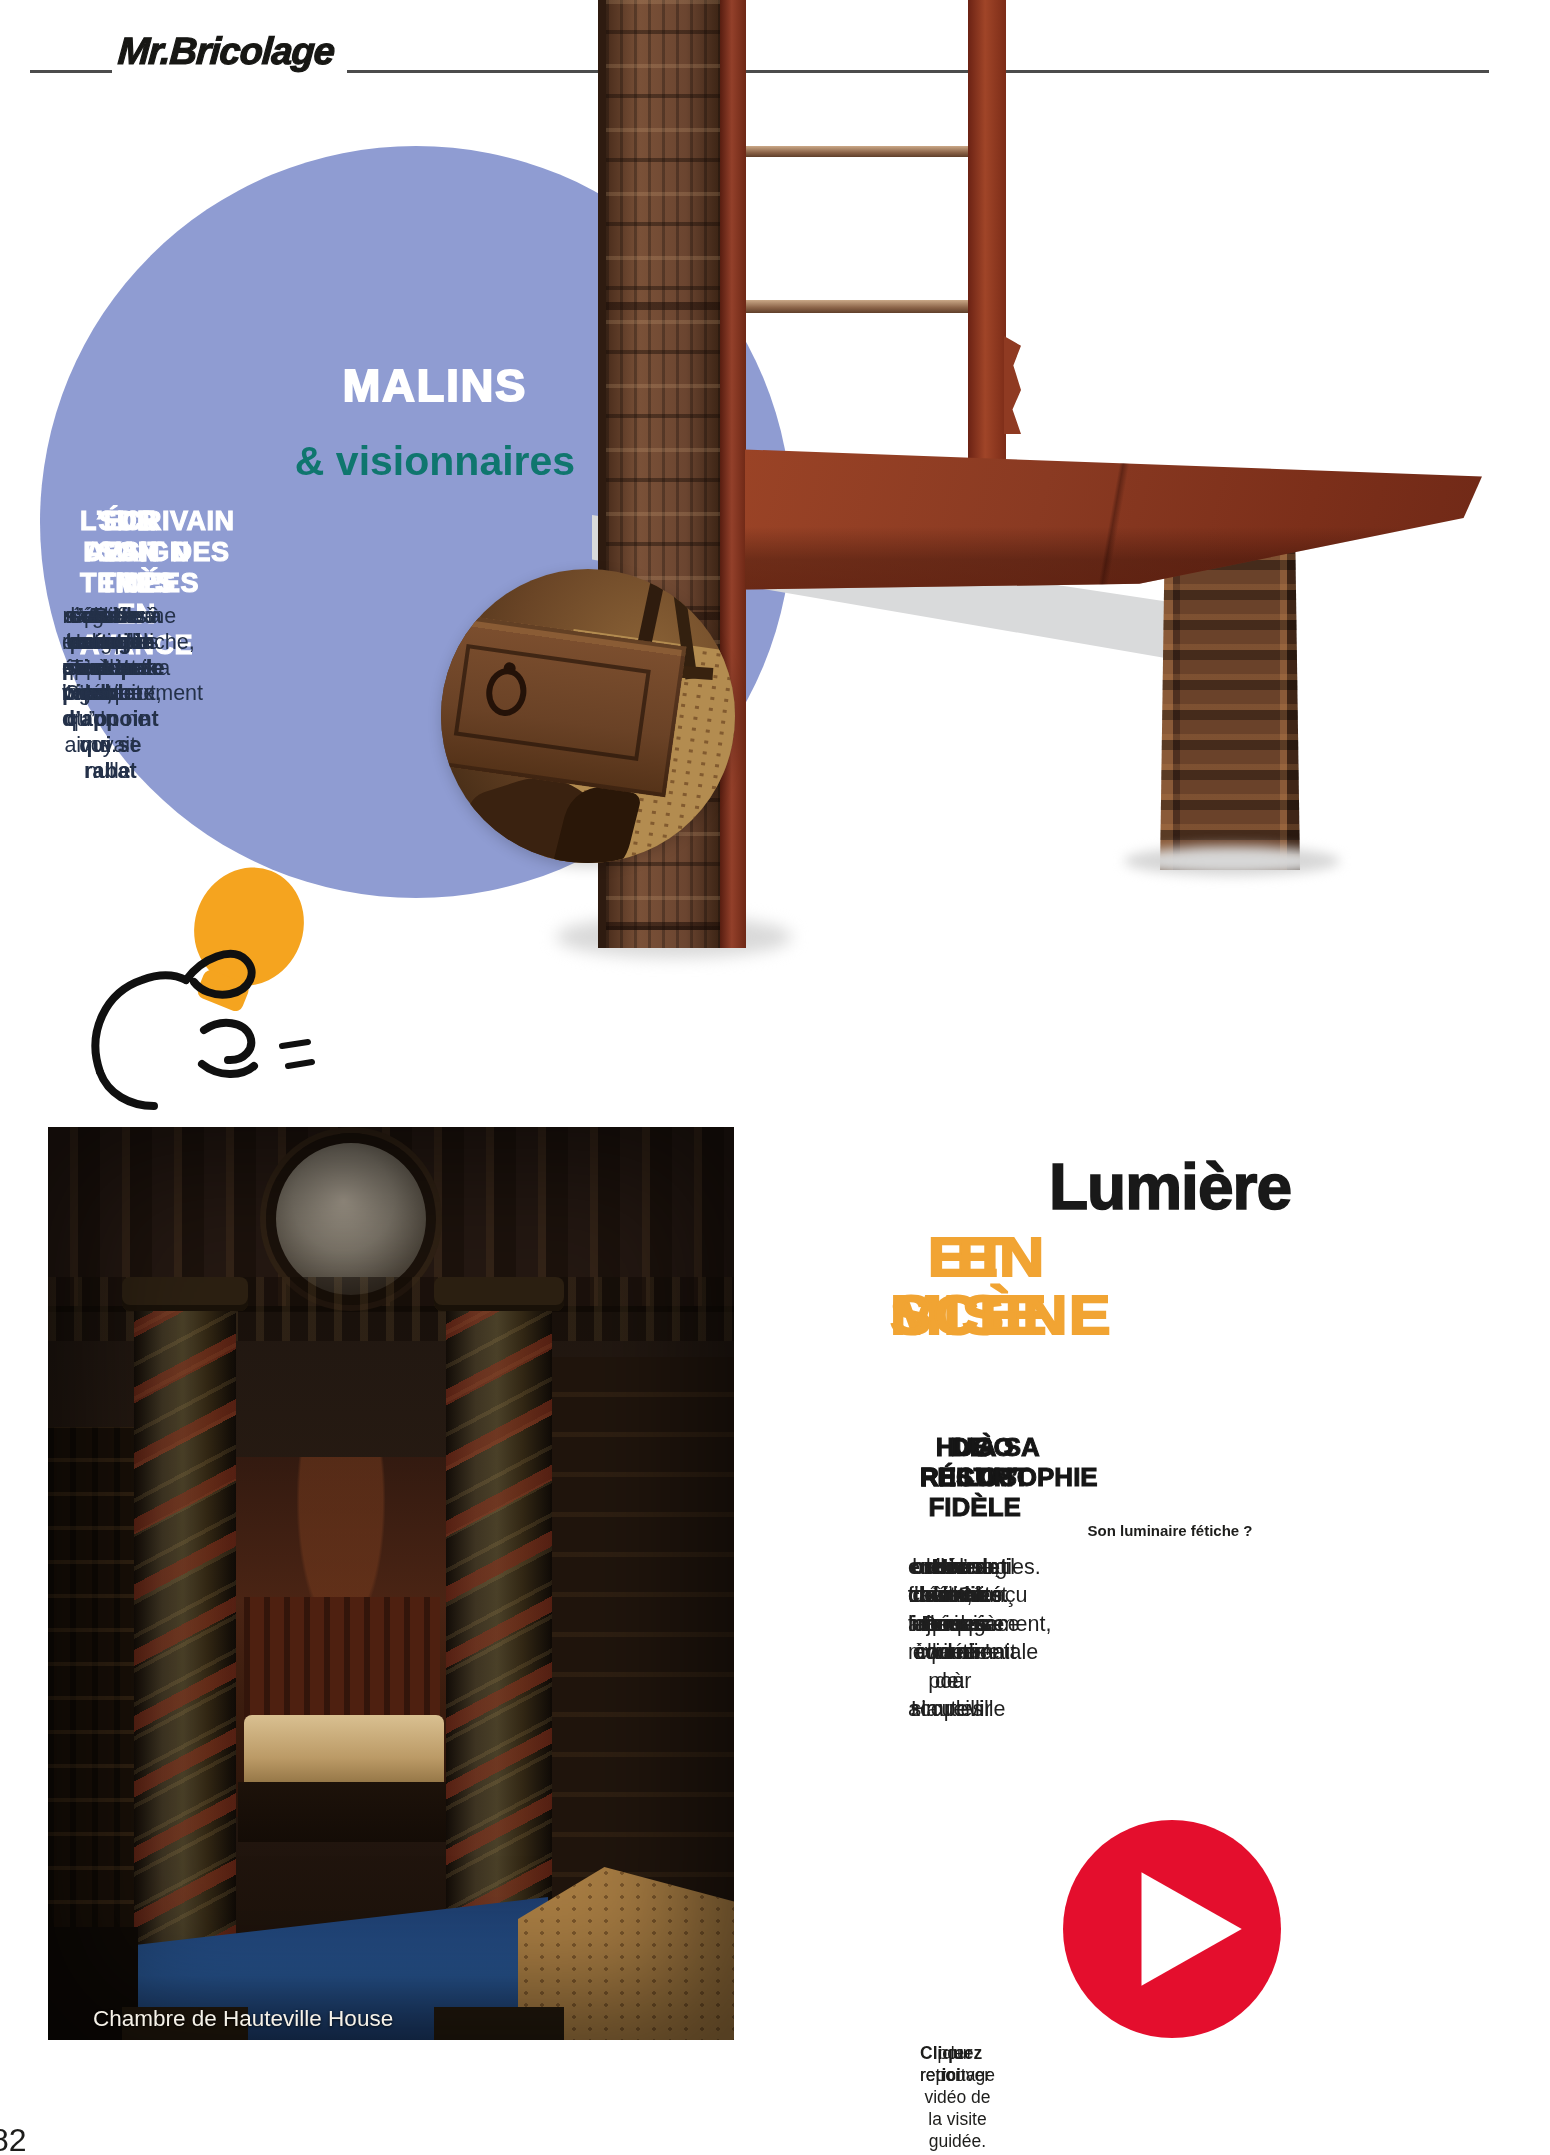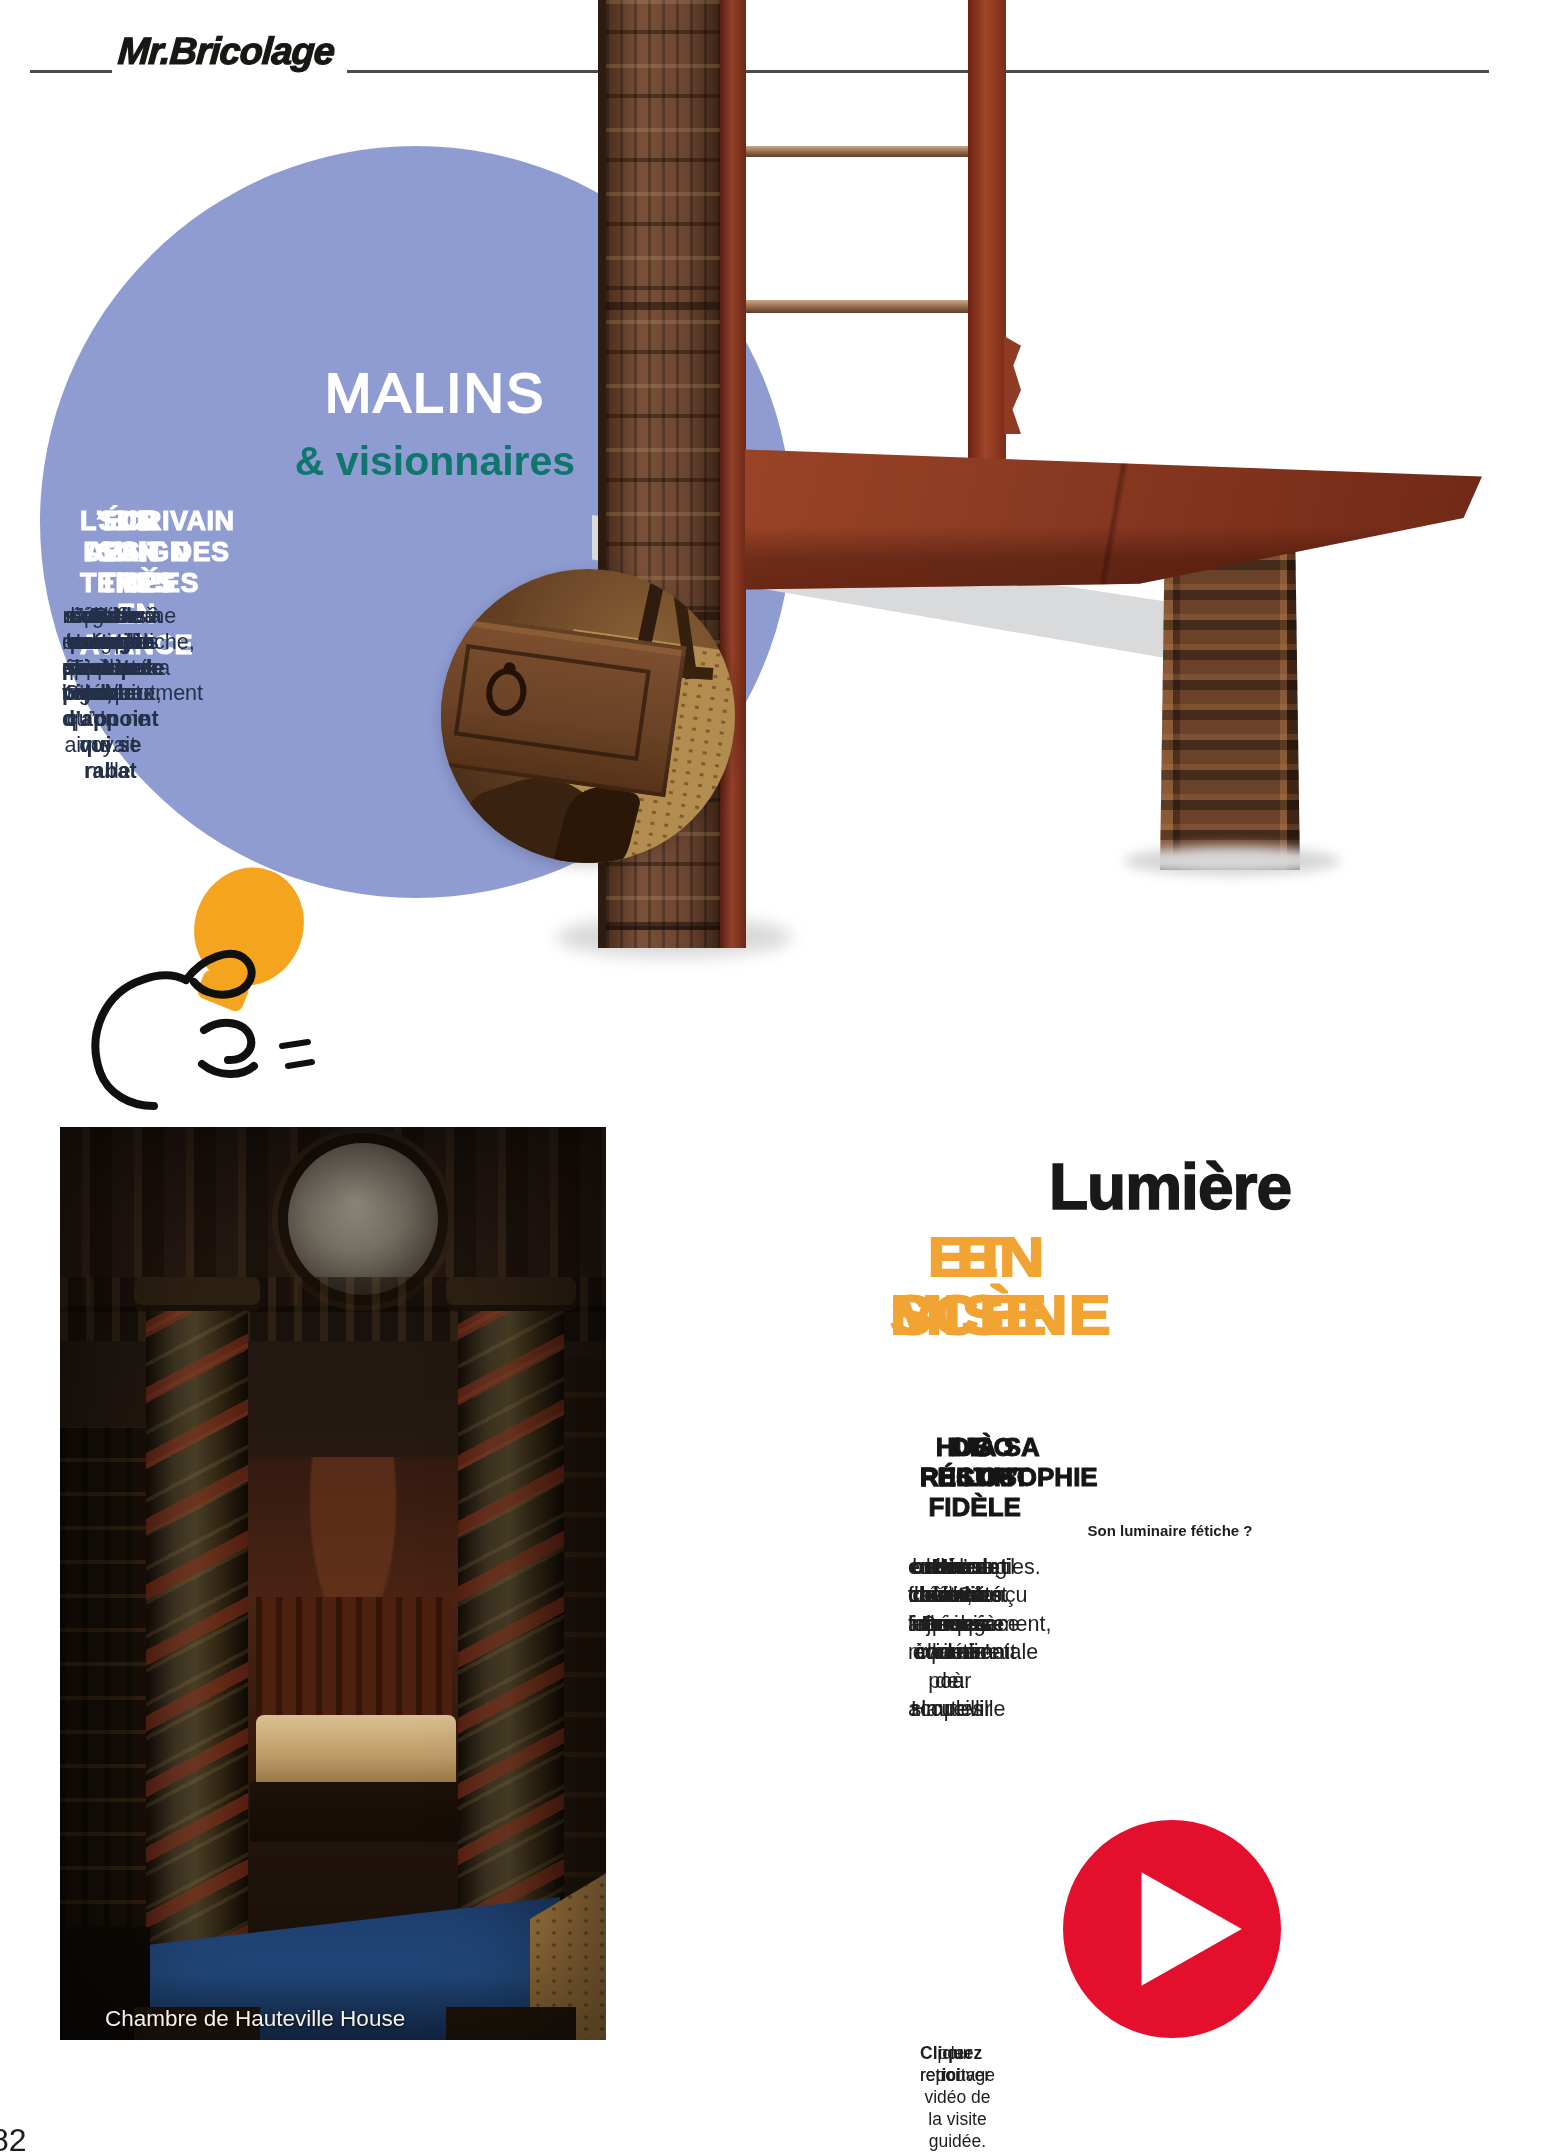--- a/index.html
+++ b/index.html
@@ -68,33 +68,33 @@
   .cp-ring-mount{left:66px;top:40px;width:12px;height:12px;background:#241208;border-radius:50%;}
   .cp-leg1{left:34px;top:208px;width:130px;height:110px;background:#3a2210;transform:rotate(-18deg);
     border-radius:24px 70px 12px 44px;}
   .cp-leg2{left:120px;top:216px;width:70px;height:100px;background:#2a1708;transform:rotate(14deg);
     border-radius:40px 10px 50px 10px;}
 
   
   .t-center{text-align:center;}
   .f-title1{left:155px;top:298px;width:560px;font-size:58px;font-weight:900;color:#1b2130;
     -webkit-text-stroke:1.4px #1b2130;letter-spacing:-1px;}
-  .f-title2{left:155px;top:360px;width:560px;font-size:56px;font-weight:400;color:#ffffff;
+  .f-title2{left:155px;top:360px;width:560px;font-size:45px;font-weight:700;color:#ffffff;
     -webkit-text-stroke:2px #ffffff;letter-spacing:2px;}
   .f-title3{left:155px;top:438px;width:560px;font-size:41px;font-weight:700;color:#0f766e;}
   .f-kicker{left:80px;top:506px;width:510px;font-size:27px;line-height:31px;font-weight:900;color:#ffffff;
     -webkit-text-stroke:1.1px #ffffff;letter-spacing:.5px;}
   .f-body{left:62px;top:604px;width:540px;font-size:21.5px;line-height:25.8px;color:#243149;}
   .f-body .b{font-weight:700;}
 
   
   .bulb-hand{left:86px;top:834px;width:240px;height:280px;}
 
   
-  .photo{left:60px;top:1127px;width:546px;height:913px;overflow:hidden;background:#1a120c;padding-left:32px;}
+  .photo{left:48px;top:1127px;width:686px;height:913px;overflow:hidden;background:#1a120c;padding-left:32px;}
   .bp-base{inset:0;background:linear-gradient(180deg,#141009 0%,#201711 18%,#281b12 45%,#241710 70%,#191008 100%);}
   .bp-canopy{left:0;top:0;width:100%;height:185px;border-bottom:6px solid #0f0a06;
     background:repeating-linear-gradient(90deg,#241812 0 22px,#332317 22px 30px,#1c120c 30px 52px);}
   .bp-mirror{left:218px;top:6px;width:170px;height:172px;border-radius:50%;border:10px solid #1b120b;
     box-shadow:0 0 0 6px #2f2114;
     background:radial-gradient(circle at 45% 38%,#a39a8c 0%,#7b7468 40%,#4e473d 70%,#2b2218 100%);}
   .bp-frieze{left:0;top:150px;width:100%;height:64px;
     background:repeating-linear-gradient(90deg, rgba(190,150,90,.12) 0 8px, rgba(0,0,0,0) 8px 26px), rgba(20,12,7,.55);}
   .bp-pews{left:0;top:300px;width:90px;height:613px;background-color:#191008;
     background-image:repeating-linear-gradient(0deg, rgba(180,130,70,.15) 0 4px, rgba(0,0,0,0) 4px 34px),

